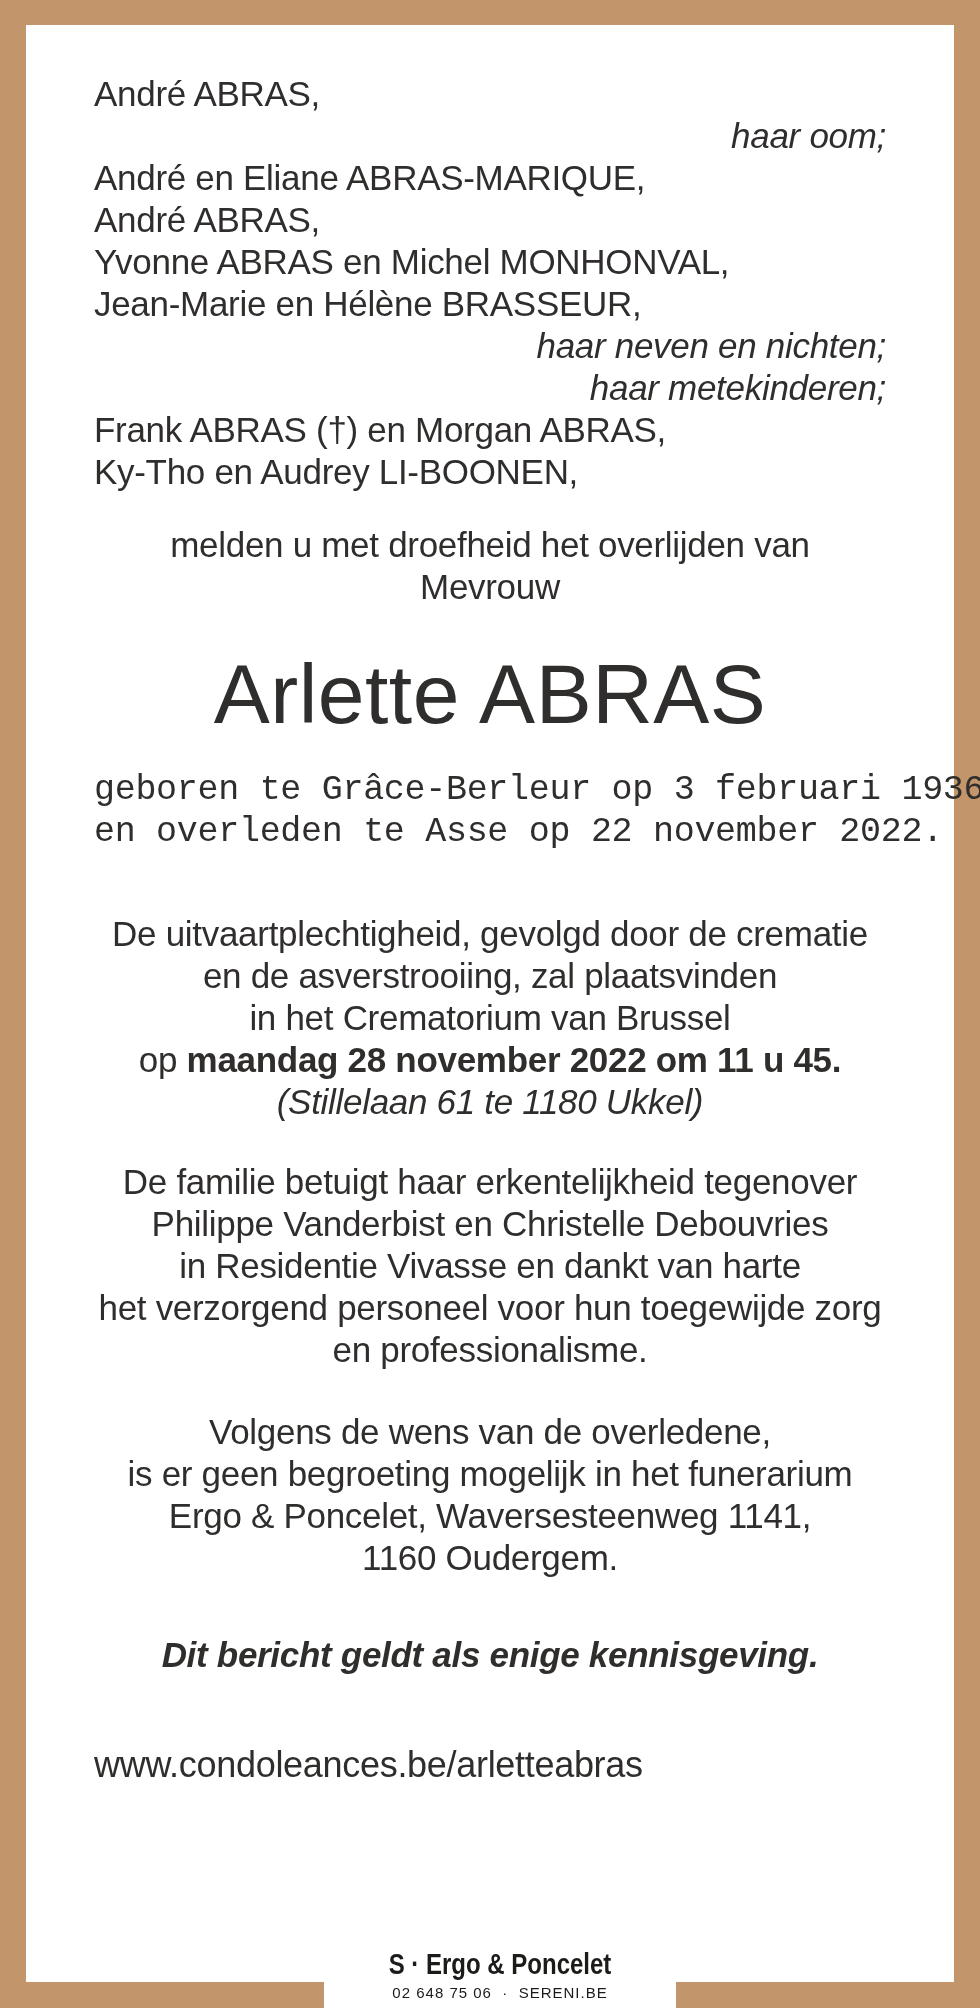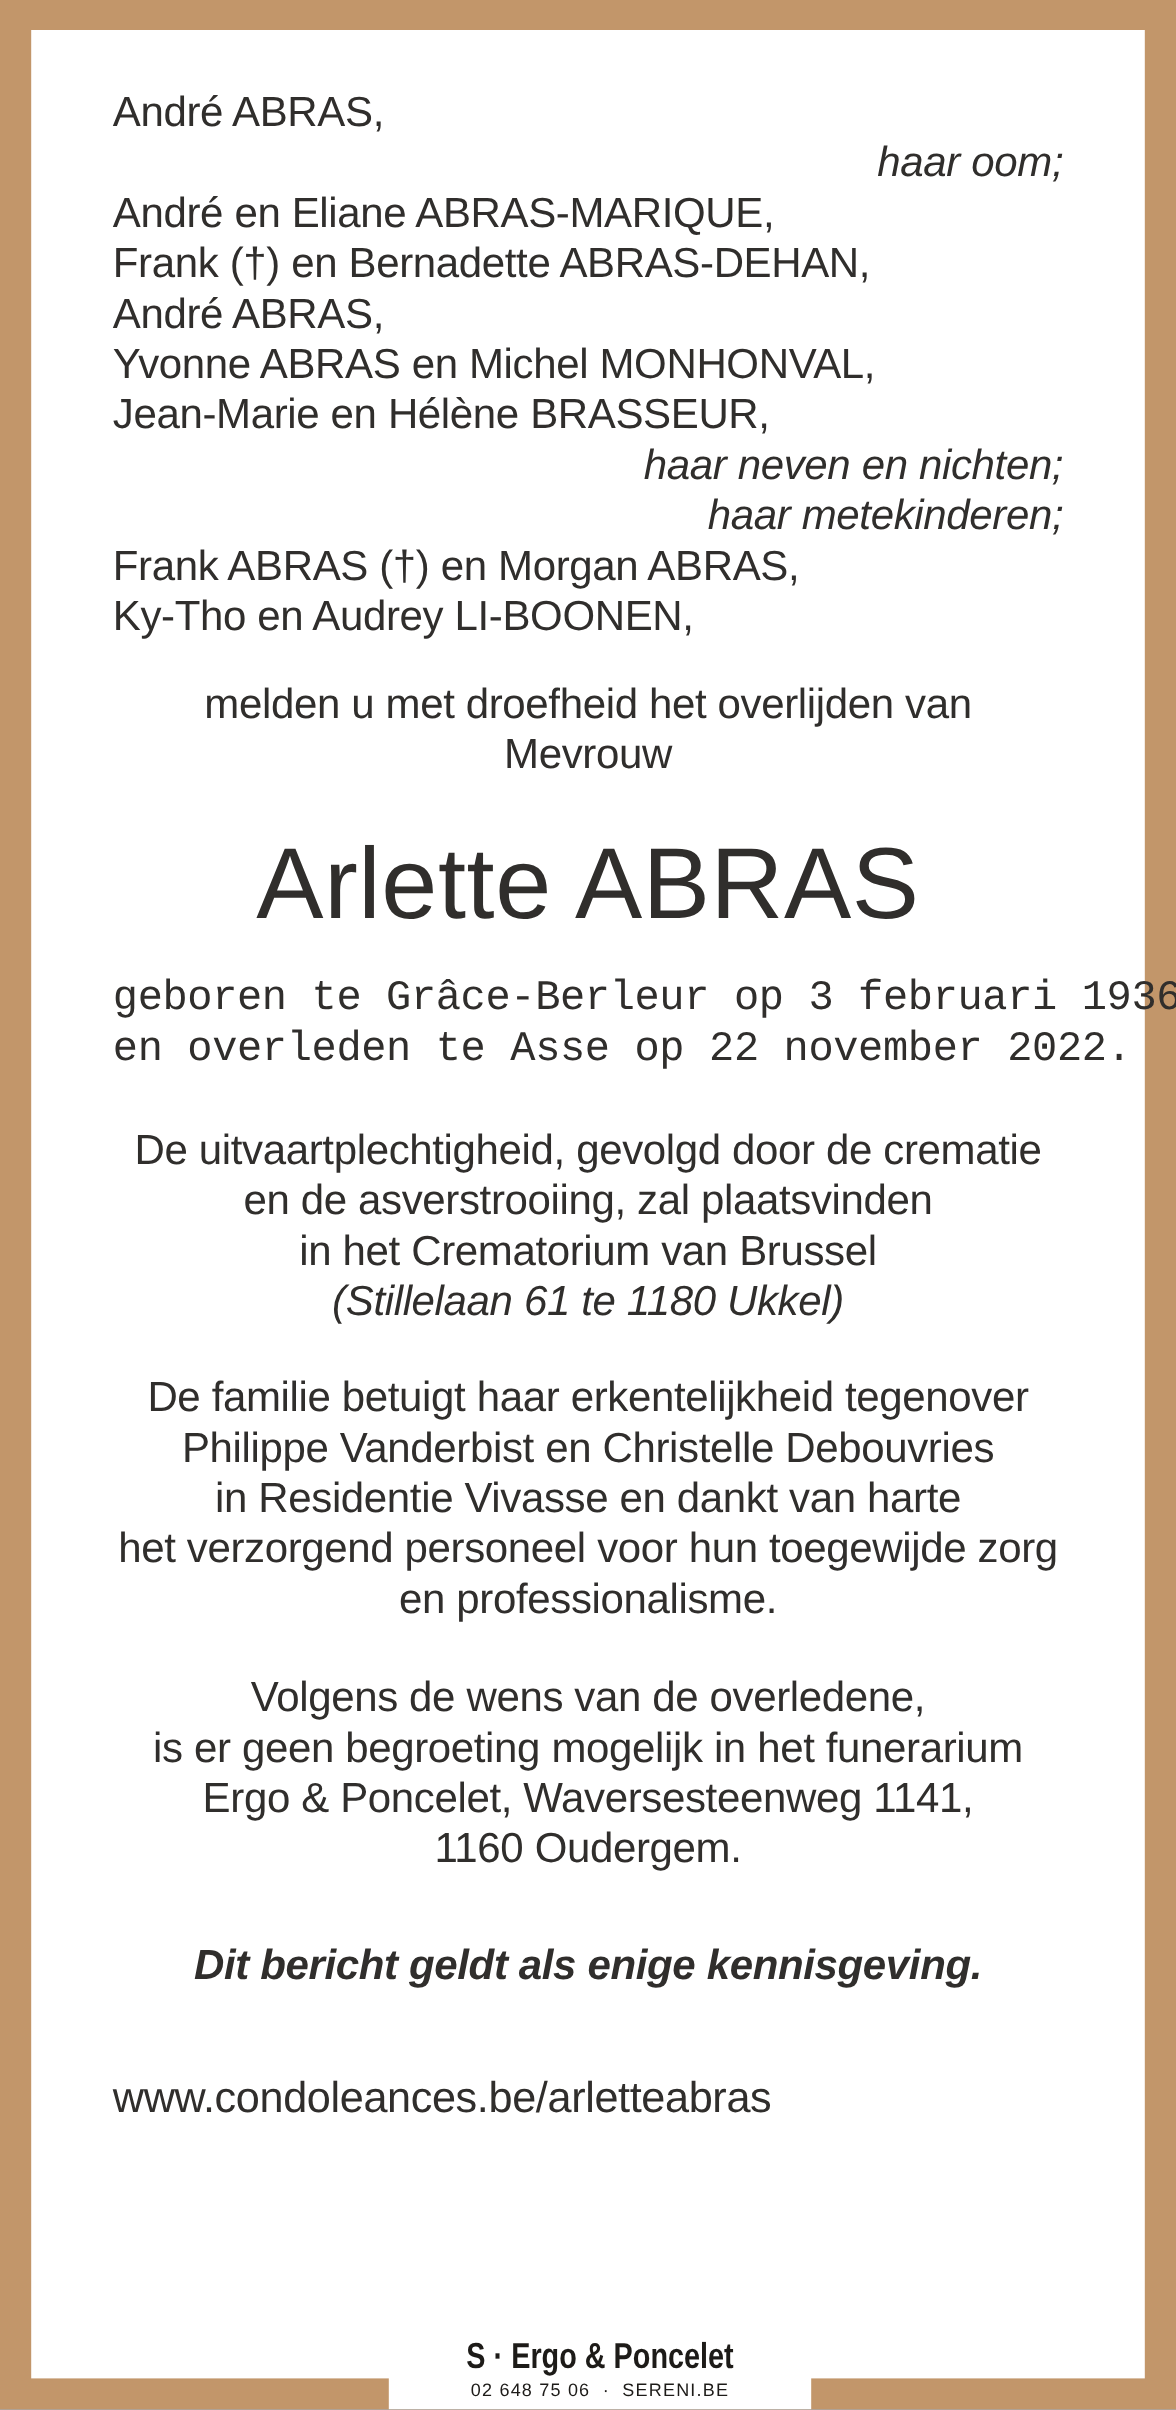--- a/index.html
+++ b/index.html
@@ -32,21 +32,21 @@
   .announce-intro { margin-top:31px; }
   .deceased-name {
     margin-top:40px;
     font-size:84px;
     line-height:92px;
     text-align:center;
     letter-spacing:0.5px;
     white-space:nowrap;
   }
   .life-block     { margin-top:29px;font-family:Liberation Mono, monospace; }
-  .ceremony-block { margin-top:43px; }
+  .ceremony-block { margin-top:60px; }
   .gratitude-block{ margin-top:38px; }
   .wishes-block   { margin-top:40px; }
   .notice-line {
     margin-top:55px;
     text-align:center;
     font-weight:bold;
     font-style:italic;
   }
   .url-line {
     margin-top:68px;
@@ -87,21 +87,20 @@
 <body>
 
 <div class="page">
   <div class="card">
     <div class="content">
 
       <div>
         <div class="line left">André ABRAS,</div>
         <div class="line relation">haar oom;</div>
         <div class="line left">André en Eliane ABRAS-MARIQUE,</div>
-        <div class="line left">Frank (†) en Bernadette ABRAS-DEHAN,</div>
         <div class="line left">André ABRAS,</div>
         <div class="line left">Yvonne ABRAS en Michel MONHONVAL,</div>
         <div class="line left">Jean-Marie en Hélène BRASSEUR,</div>
         <div class="line relation">haar neven en nichten;</div>
         <div class="line relation">haar metekinderen;</div>
         <div class="line left">Frank ABRAS (†) en Morgan ABRAS,</div>
         <div class="line left">Ky-Tho en Audrey LI-BOONEN,</div>
       </div>
 
       <div class="line centered announce-intro">melden u met droefheid het overlijden van</div>
@@ -112,20 +111,21 @@
 
       <div class="life-block">
         <div class="line centered">geboren te Grâce-Berleur op 3 februari 1936</div>
         <div class="line centered">en overleden te Asse op 22 november 2022.</div>
       </div>
 
       <div class="ceremony-block">
         <div class="line centered">De uitvaartplechtigheid, gevolgd door de crematie</div>
         <div class="line centered">en de asverstrooiing, zal plaatsvinden</div>
         <div class="line centered">in het Crematorium van Brussel</div>
+        <div class="line centered"><span>op </span><strong>maandag 28 november 2022 om 11 u 45.</strong></div>
         <div class="line centered" style="font-style:italic;">(Stillelaan 61 te 1180 Ukkel)</div>
       </div>
 
       <div class="gratitude-block">
         <div class="line centered">De familie betuigt haar erkentelijkheid tegenover</div>
         <div class="line centered">Philippe Vanderbist en Christelle Debouvries</div>
         <div class="line centered">in Residentie Vivasse en dankt van harte</div>
         <div class="line centered">het verzorgend personeel voor hun toegewijde zorg</div>
         <div class="line centered">en professionalisme.</div>
       </div>

